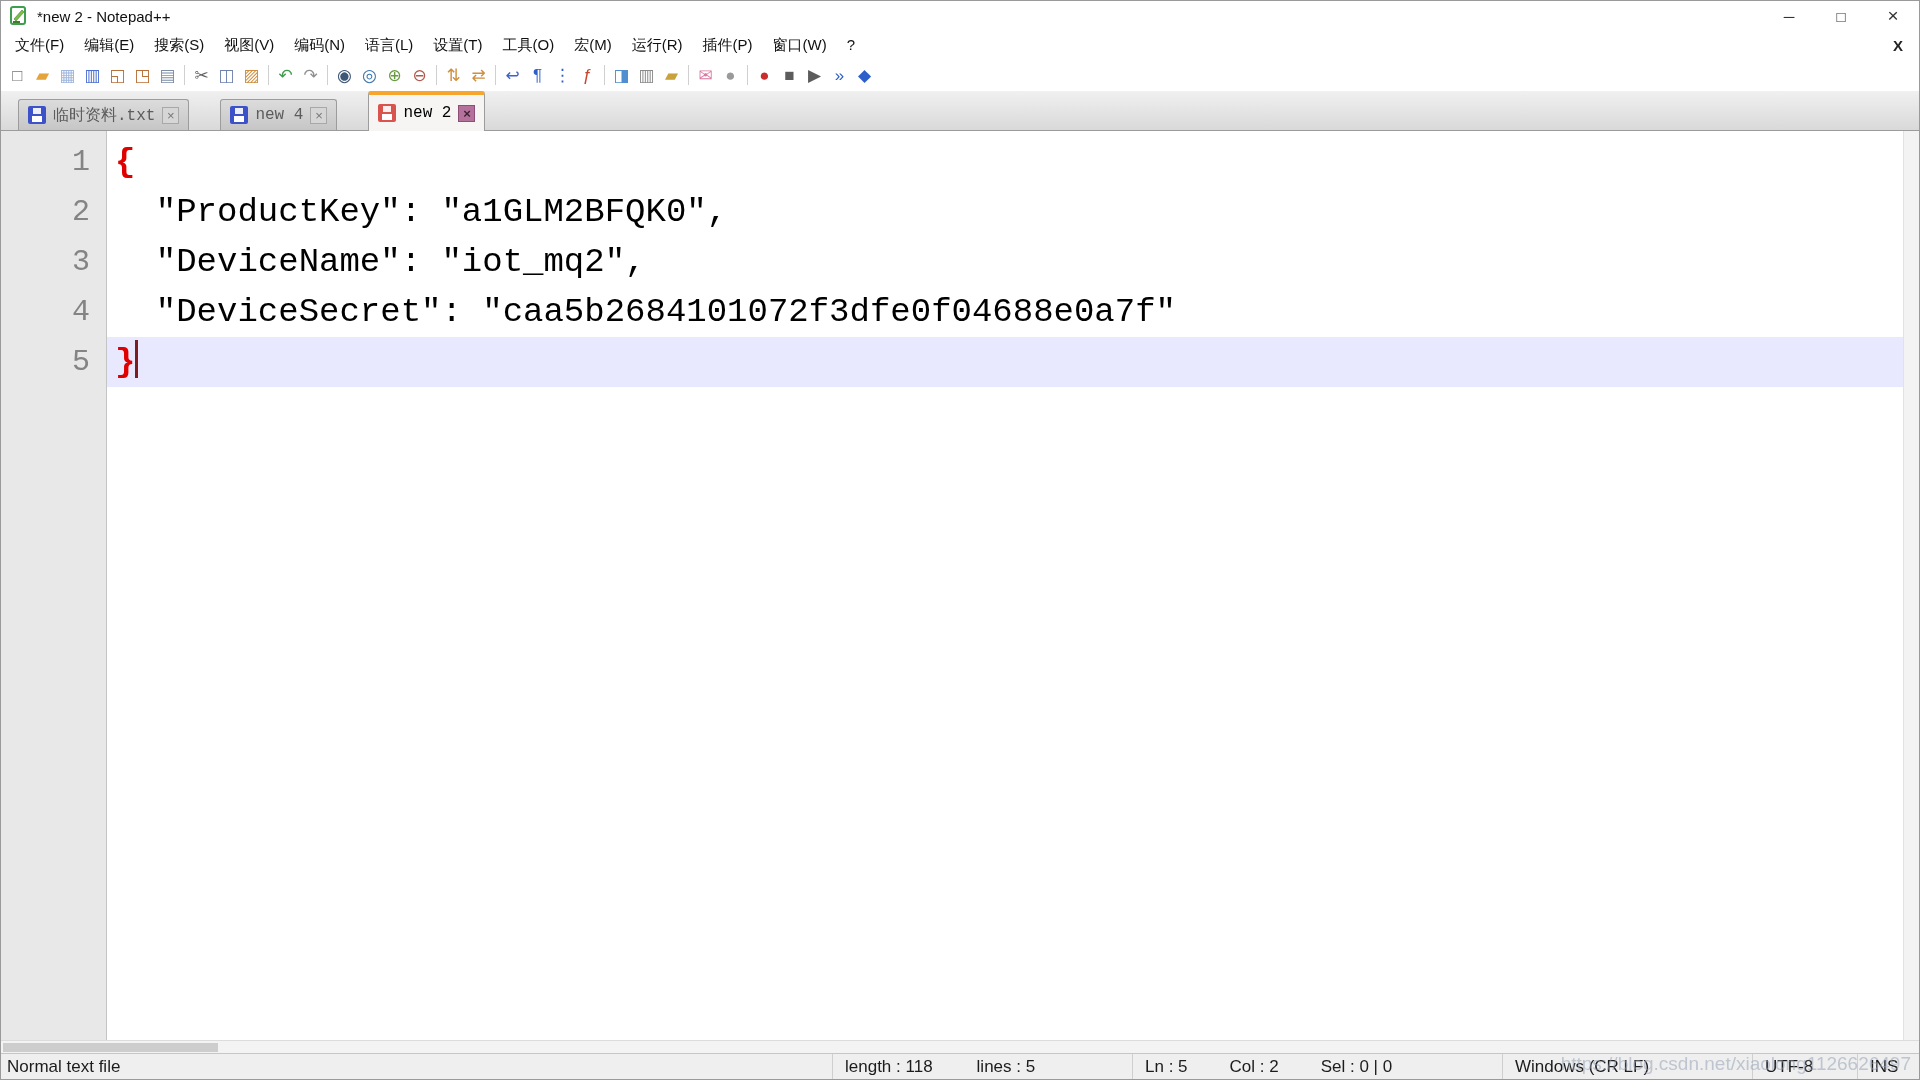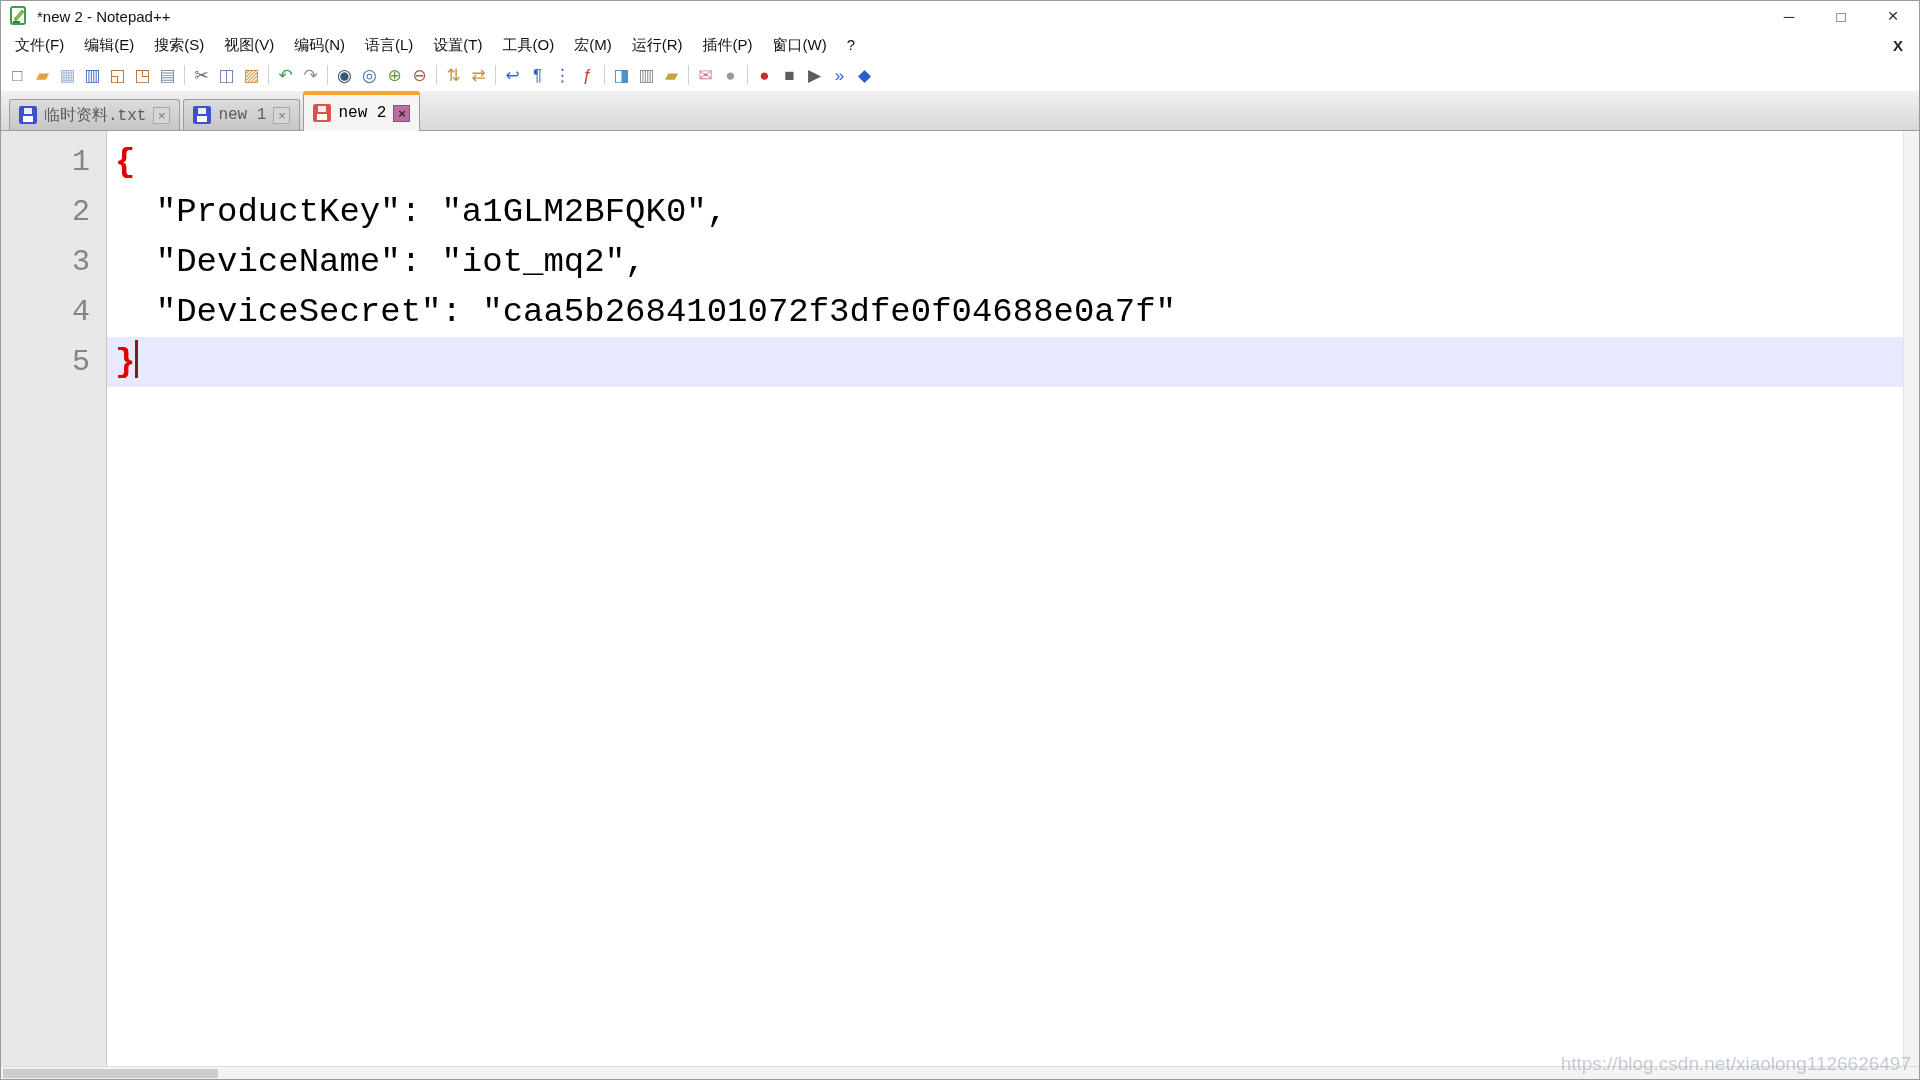--- a/index.html
+++ b/index.html
@@ -19,21 +19,21 @@
   .menubar { height:28px; background:#ffffff; display:flex; align-items:center; padding-left:4px; font-size:15px; color:#111; flex:0 0 auto;gap:32px; }
   .menu-item { padding:0 10px; line-height:28px; }
   .menu-close { margin-left:auto; padding-right:16px; font-weight:bold; font-size:15px; color:#222; }
 
   
   .toolbar { height:32px; background:#ffffff; display:flex; align-items:center; padding-left:4px; flex:0 0 auto; }
   .tb-btn { width:25px; height:25px; border:none; background:transparent; font-size:17px; line-height:25px; text-align:center; cursor:default; padding:0; }
   .tb-sep { width:1px; height:20px; background:#d0d0d0; margin:0 4px; display:inline-block; }
 
   
-  .tabbar { height:40px; background:linear-gradient(#f0f0f0,#d9d9d9); display:flex; align-items:flex-end; padding-left:8px; flex:0 0 auto; border-bottom:1px solid #9c9c9c; }
+  .tabbar { height:40px; background:linear-gradient(#f0f0f0,#d9d9d9); display:flex; align-items:flex-end; padding-left:17px; flex:0 0 auto; border-bottom:1px solid #9c9c9c;gap:28px; }
   .tab { height:31px; display:flex; align-items:center; gap:7px; padding:0 9px;
          background:linear-gradient(#dcdcdc,#c6c6c6); border:1px solid #9c9c9c; border-bottom:none;
          border-radius:3px 3px 0 0; margin-right:3px; font-family:"Liberation Mono", monospace;
          font-size:16px; color:#5c5c5c; cursor:default; }
   .tab.active { height:40px; margin-bottom:-1px; background:#f6f5f3; border-top:4px solid #f7a52b; color:#000; }
   .floppy { width:18px; height:18px; border-radius:2px; position:relative; flex:0 0 auto; }
   .floppy::before { content:''; position:absolute; top:2px; left:5px; right:5px; height:6px; background:#fff; opacity:.9; }
   .floppy::after  { content:''; position:absolute; bottom:2px; left:4px; right:4px; height:6px; background:#fff; }
   .tab-close { width:17px; height:17px; font-size:13px; line-height:15px; text-align:center;
                background:#d6d6d6; border:1px solid #a8a8a8; color:#777; font-family:"Liberation Sans",sans-serif; }
@@ -158,21 +158,21 @@
     </div>
 
   <div class="tabbar">
       <div class="tab">
         <span class="floppy" style="background: rgb(61, 82, 201);"></span>
         <span class="tab-label">临时资料.txt</span>
         <span class="tab-close">×</span>
       </div>
       <div class="tab">
         <span class="floppy" style="background: rgb(61, 82, 201);"></span>
-        <span class="tab-label">new 1</span>
+        <span class="tab-label">new 4</span>
         <span class="tab-close">×</span>
       </div>
       <div class="tab active">
         <span class="floppy" style="background: rgb(217, 83, 79);"></span>
         <span class="tab-label">new 2</span>
         <span class="tab-close">×</span>
       </div>
     </div>
 
   <div class="editor">
@@ -190,15 +190,30 @@
         <div class="code-line"><span>  "DeviceSecret": "caa5b2684101072f3dfe0f04688e0a7f"</span></div>
         <div class="code-line current"><span class="brace">}</span><span class="caret"></span></div>
       </div>
     <div class="vscroll"></div>
   </div>
 
   <div class="hscroll">
     <div class="hscroll-thumb"></div>
   </div>
 
+  <div class="statusbar">
+    <div class="sb-cell sb-doc">Normal text file</div>
+    <div class="sb-cell sb-len">
+      <span>length : 118</span>
+      <span>lines : 5</span>
+    </div>
+    <div class="sb-cell sb-cur">
+      <span>Ln : 5</span>
+      <span>Col : 2</span>
+      <span>Sel : 0 | 0</span>
+    </div>
+    <div class="sb-cell sb-eol">Windows (CR LF)</div>
+    <div class="sb-cell sb-enc">UTF-8</div>
+    <div class="sb-cell sb-ins">INS</div>
+  </div>
 
   <div class="watermark">https://blog.csdn.net/xiaolong1126626497</div>
 </div>
 
 </body></html>

